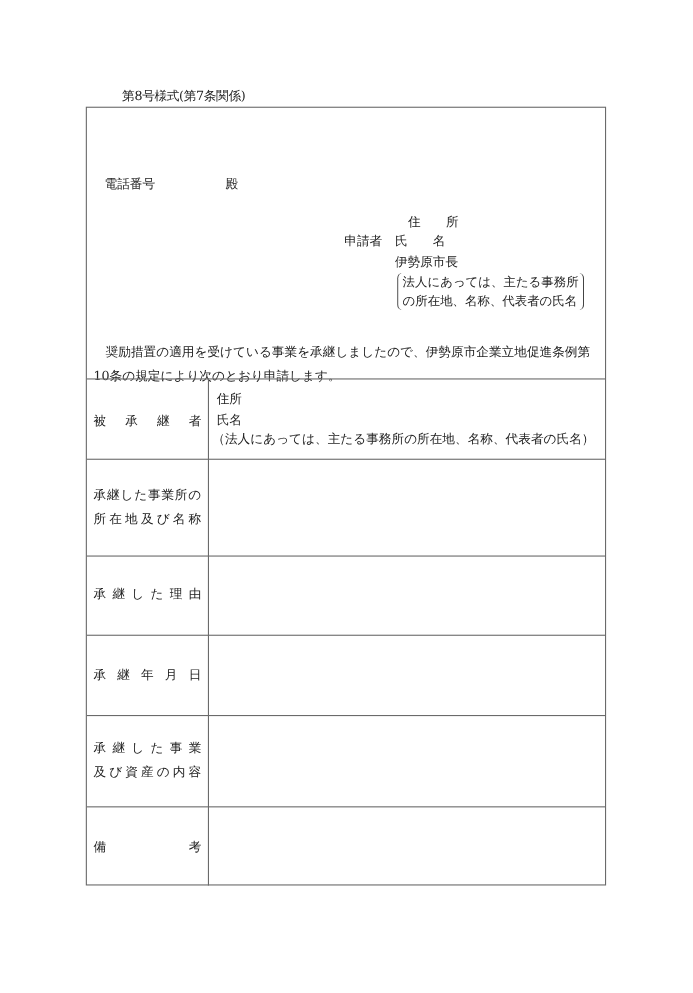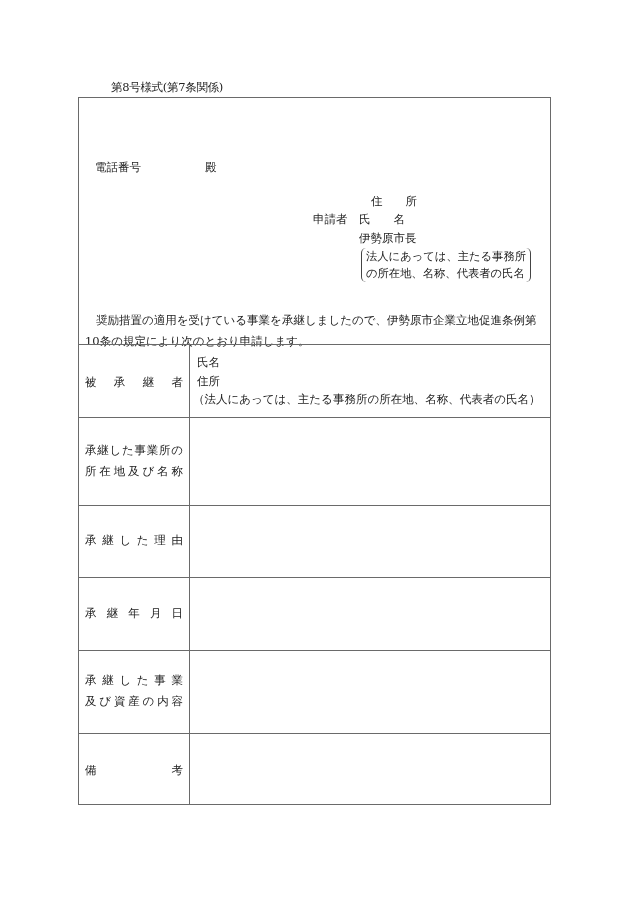--- a/index.html
+++ b/index.html
@@ -56,22 +56,22 @@
   <div class="hline" style="top:635px"></div>
   <div class="vline"></div>
 
   <div class="lbl spread" style="top:274px">
     <span>被</span>
     <span>承</span>
     <span>継</span>
     <span>者</span>
   </div>
   <div class="field-body" style="top:255px">
+    <div>住所</div>
     <div>氏名</div>
-    <div>住所</div>
     <div style="margin-left:-4px">（法人にあっては、主たる事務所の所在地、名称、代表者の氏名）</div>
   </div>
 
   <div class="lbl" style="top:342px">
     <div class="spread">
       <span>承</span>
       <span>継</span>
       <span>し</span>
       <span>た</span>
       <span>事</span>

